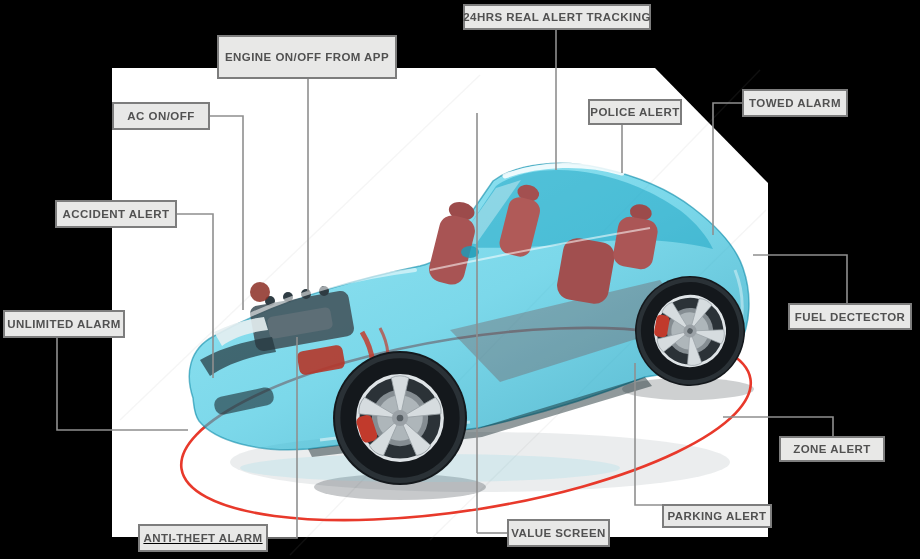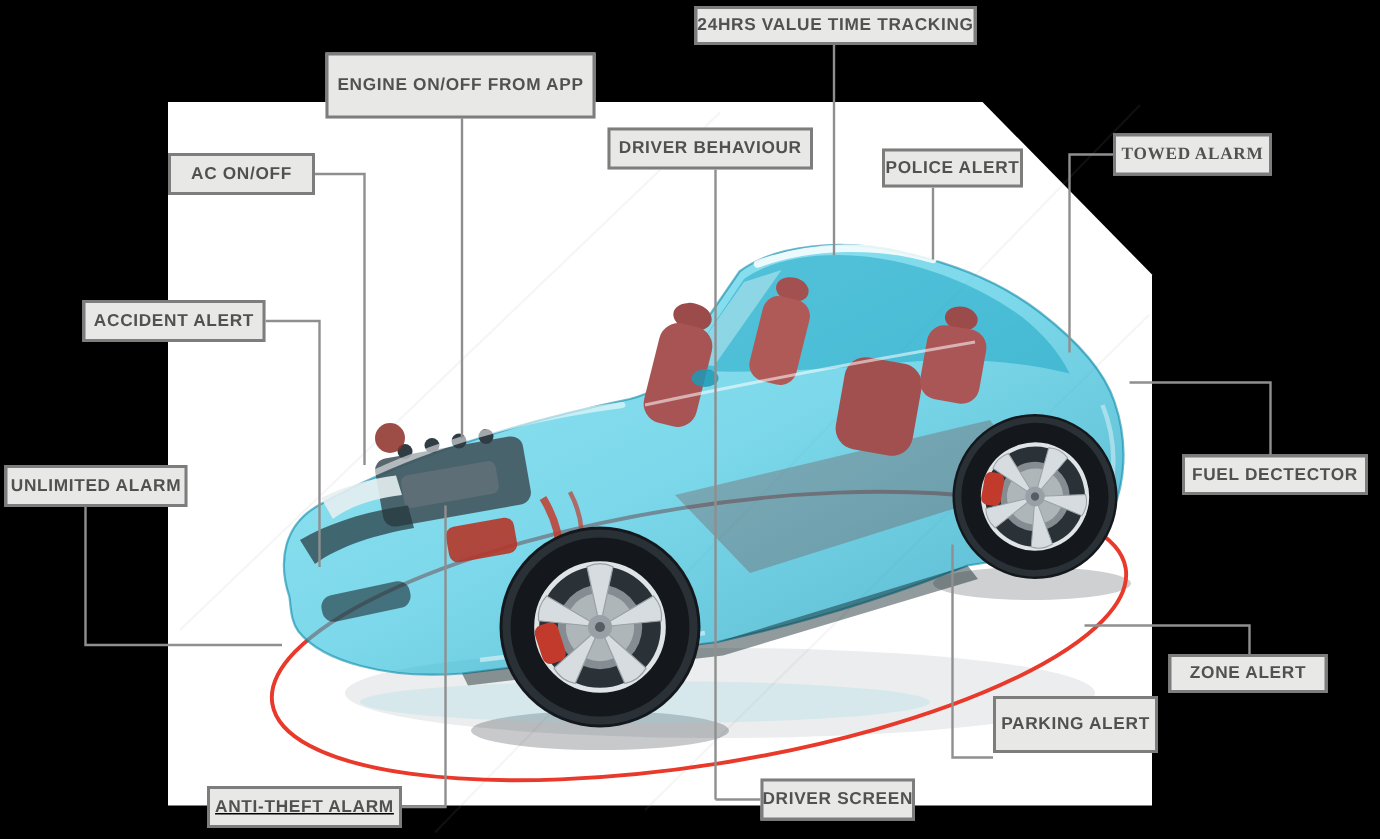--- a/index.html
+++ b/index.html
@@ -152,52 +152,49 @@
         <polyline points="847,303 847,255 753,255"></polyline>
         <polyline points="833,436 833,417 723,417"></polyline>
         <polyline points="662,505 635,505 635,363"></polyline>
         <polyline points="507,533 477,533"></polyline>
         <polyline points="268,538 297,538 297,337"></polyline>
       </g>
   </svg>
 
   <div id="labels">
       <div class="label" style="left: 463px; top: 4px; width: 188px; height: 26px;">
-        <span>24HRS VALUE TIME TRACKING</span>
+        <span>24HRS REAL ALERT TRACKING</span>
       </div>
       <div class="label" style="left: 217px; top: 35px; width: 180px; height: 44px;">
         <span>ENGINE ON/OFF FROM APP</span>
       </div>
       <div class="label" style="left: 112px; top: 102px; width: 98px; height: 28px;">
         <span>AC ON/OFF</span>
       </div>
-      <div class="label" style="left: 405px; top: 85px; width: 137px; height: 28px;">
-        <span>DRIVER BEHAVIOUR</span>
-      </div>
       <div class="label" style="left: 577px; top: 99px; width: 94px; height: 26px; margin-left: 11px;">
         <span>POLICE ALERT</span>
       </div>
-      <div class="label" style="left: 742px; top: 89px; width: 106px; height: 28px; font-family: Liberation Serif, serif;">
+      <div class="label" style="left: 742px; top: 89px; width: 106px; height: 28px;">
         <span>TOWED ALARM</span>
       </div>
       <div class="label" style="left: 55px; top: 200px; width: 122px; height: 28px; align-items: center;">
         <span>ACCIDENT ALERT</span>
       </div>
       <div class="label" style="left: 3px; top: 310px; width: 122px; height: 28px;">
         <span>UNLIMITED ALARM</span>
       </div>
       <div class="label" style="left: 788px; top: 303px; width: 124px; height: 27px;">
         <span>FUEL DECTECTOR</span>
       </div>
       <div class="label" style="left: 779px; top: 436px; width: 106px; height: 26px;">
         <span>ZONE ALERT</span>
       </div>
-      <div class="label" style="left: 662px; top: 464px; width: 110px; height: 38px;">
+      <div class="label" style="left: 662px; top: 504px; width: 110px; height: 24px;">
         <span>PARKING ALERT</span>
       </div>
       <div class="label" style="left: 507px; top: 519px; width: 103px; height: 28px;">
-        <span>DRIVER SCREEN</span>
+        <span>VALUE SCREEN</span>
       </div>
       <div class="label" style="left: 138px; top: 524px; width: 130px; height: 28px; text-decoration: underline;">
         <span>ANTI-THEFT ALARM</span>
       </div>
     </div>
 </div>
 
 </body></html>

